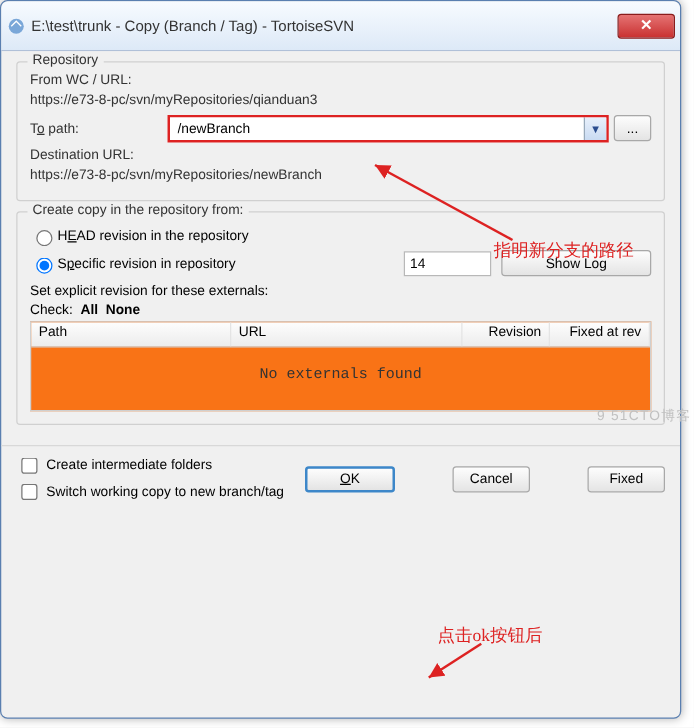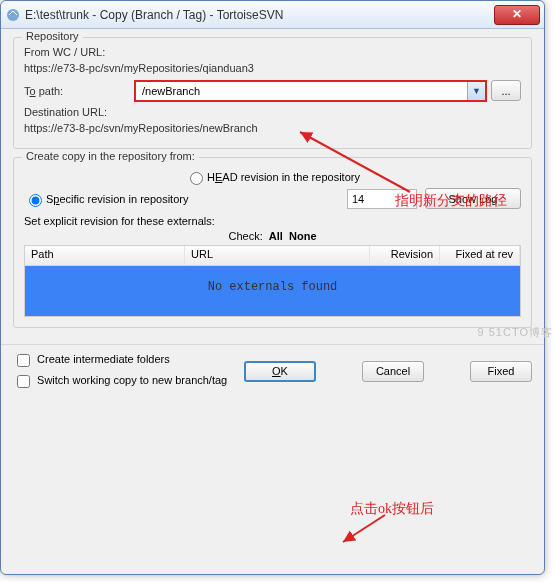--- a/index.html
+++ b/index.html
@@ -14,21 +14,21 @@
 }
 .window {
   width: 545px;
   height: 575px;
   border: 1px solid #5a7fb0;
   border-radius: 6px;
   background: #f0f0f0;
   box-shadow: 0 0 8px rgba(0,0,0,0.3);
 }
 .titlebar {
-  height: 28px;
+  height: 40px;
   background: linear-gradient(#f7fbff, #dde9f7);
   border-bottom: 1px solid #b0c0d8;
   border-radius: 6px 6px 0 0;
   display: flex;
   align-items: center;
   padding: 0 4px;
 }
 .titlebar .icon { width: 16px; height: 16px; margin-right: 4px; }
 .titlebar .title { flex: 1; color: #333; font-size: 12px; }
 .closebtn {
@@ -51,21 +51,21 @@
   background: #f0f0f0;
   position: relative;
 }
 .group-label {
   position: absolute;
   top: -8px; left: 8px;
   background: #f0f0f0;
   padding: 0 4px;
   color: #333;
 }
-.row { display: flex; align-items: center; margin: 3px 0; justify-content: center; }
+.row { display: flex; align-items: center; margin: 3px 0; }
 .lbl { width: 110px; color: #333; }
 .url { color: #333; margin-bottom: 4px; }
 .combo-wrap { display: flex; flex: 1; gap: 4px; }
 .combo {
   flex: 1;
   display: flex;
   border: 2px solid #d22;
   background: #fff;
   height: 22px;
 }
@@ -99,26 +99,26 @@
   width: 100%; height: 60px;
   border: 1px solid #bcc7d8; background: #fff;
   font-family: "Courier New", monospace;
   font-size: 12px; padding: 2px 4px; resize: none;
 }
 .radio, .check { margin-right: 4px; vertical-align: middle; }
 .rev-input {
   width: 70px; height: 20px; border: 1px solid #b8b8b8;
   padding: 0 4px; font-size: 11px; margin-right: 8px;
 }
-.showlog { width: 96px; }
+.showlog { width: 120px; }
 .ext-header { margin: 6px 0 2px 0; }
 .bold { font-weight: bold; }
 .table {
   border: 1px solid #cfcfcf;
-  background: #3b82f6;
+  background: #f97316;
   height: 72px;
 }
 .thead {
   display: flex; height: 20px;
   background: linear-gradient(#fdfdfd,#ececec);
   border-bottom: 1px solid #d4d4d4;
   font-size: 11px;
 }
 .thead div { padding: 2px 6px; border-right: 1px solid #e4e4e4; }
 .th-path { width: 160px; }

